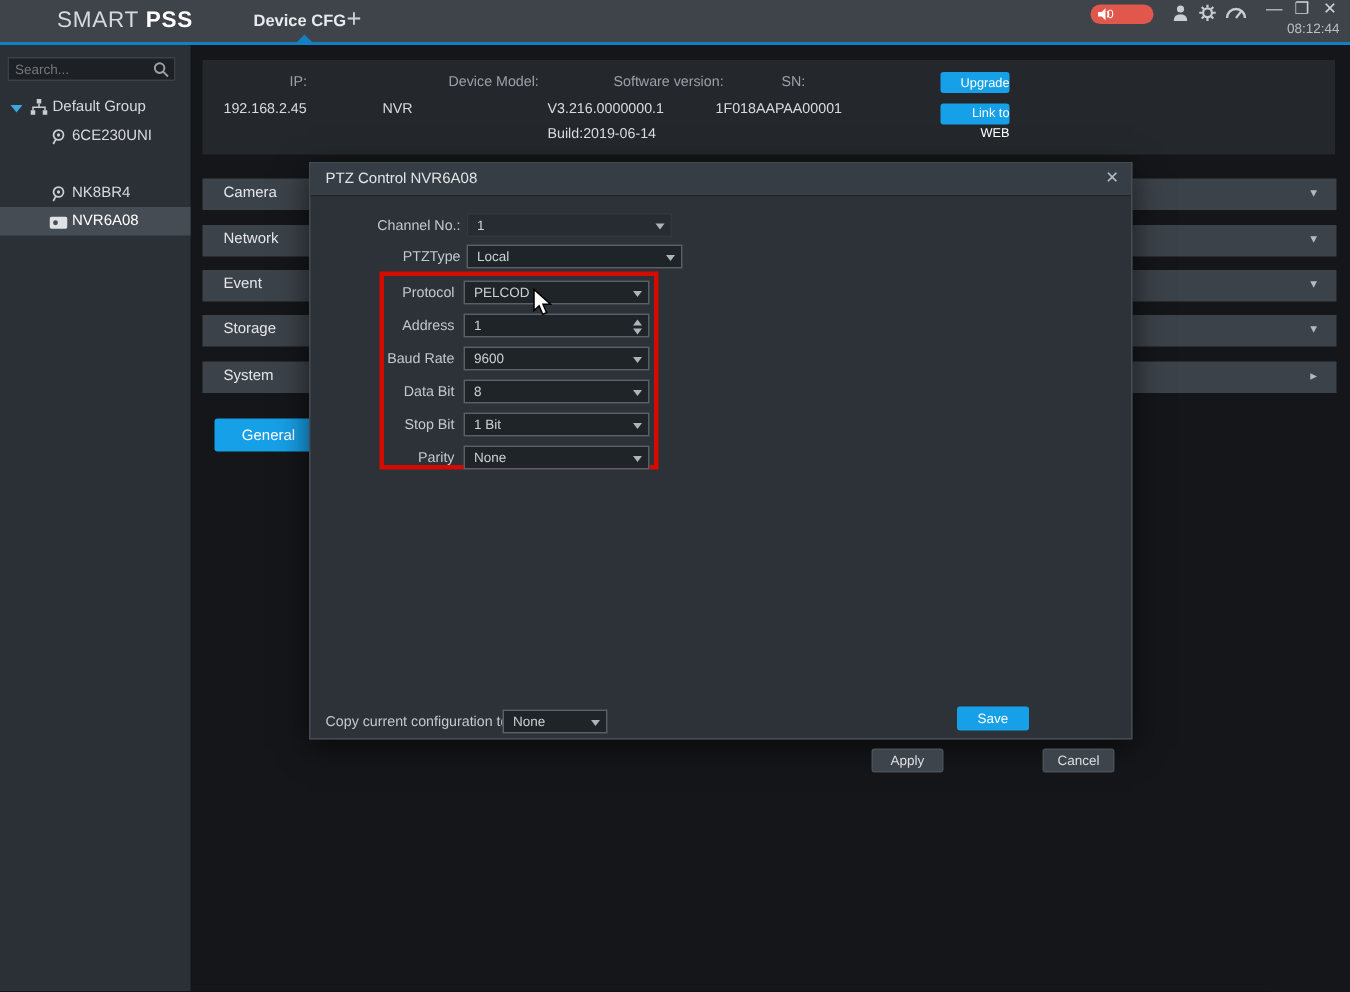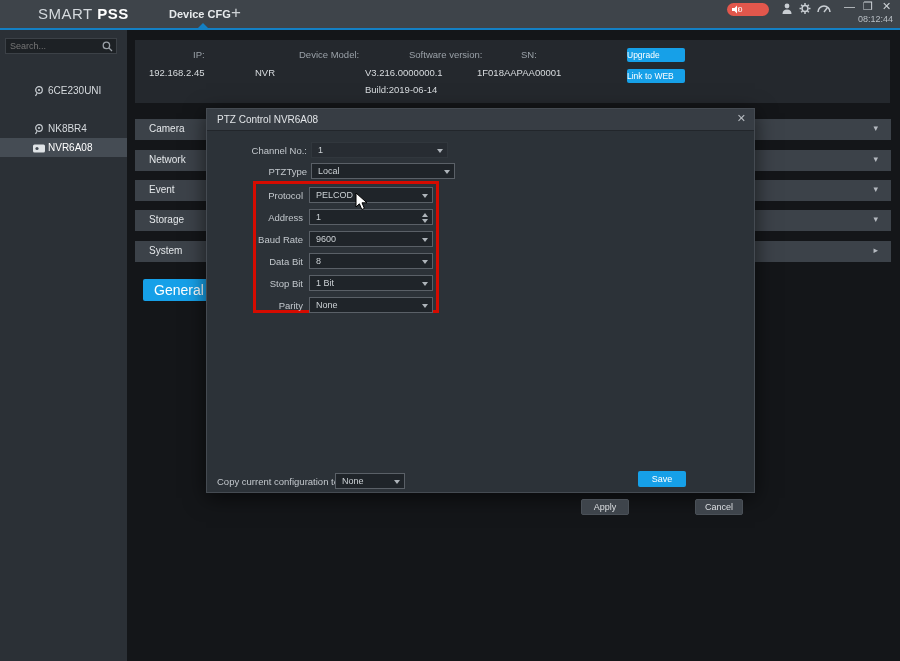--- a/index.html
+++ b/index.html
@@ -31,28 +31,28 @@
   .tree-label { position:absolute; top:4px; font-size:10px; color:#d6dade; white-space:nowrap; }
   .expander { position:absolute; left:7px; top:8px; width:0; height:0; border-left:4px solid transparent; border-right:4px solid transparent; border-top:5px solid #3da6dc; }
   .tree-ico { position:absolute; top:4px; }
 
   
   .info-panel { position:absolute; left:135px; top:40px; width:755px; height:63px; background:#24282d; }
   .inf-label { position:absolute; top:9px; font-size:9.5px; color:#9aa1a8;padding-left:44px; }
   .inf-value { position:absolute; top:27px; font-size:9.5px; color:#d8dcdf; }
   .inf-build { position:absolute; top:44px; font-size:9.5px; color:#d8dcdf; }
   .blue-btn { background:#16a0e8; color:#ffffff; border:none; border-radius:2px; font-family:inherit; cursor:pointer; }
-  .inf-btn { position:absolute; left:492px; width:58px; height:14px; font-size:8.5px; line-height:13px; text-align:left; }
+  .inf-btn { position:absolute; left:492px; width:46px; height:14px; font-size:8.5px; line-height:13px; text-align:right; }
 
   
   .section-bar { position:absolute; left:135px; width:756px; height:21px; background:#3c4249; }
   .section-label { position:absolute; left:14px; top:4px; font-size:10px; color:#e4e7ea; }
   .section-chevron { position:absolute; right:13px; top:4px; font-size:9px; color:#b5bac0; }
 
-  .general-btn { position:absolute; left:143px; top:279px; width:72px; height:22px; font-size:14px; }
+  .general-btn { position:absolute; left:143px; top:279px; width:72px; height:22px; font-size:10px; }
 
   
   .dialog { position:absolute; left:206px; top:108px; width:549px; height:385px; background:#2c3238; border:1px solid #454b52; box-shadow:0 5px 20px rgba(0,0,0,.6); }
   .dlg-titlebar { position:absolute; left:0; top:0; width:100%; height:22px; background:#373d44; border-bottom:1px solid #22262b;text-align:center; }
   .dlg-title { position:absolute; left:10px; top:5px; font-size:10px; color:#e2e5e8; }
   .dlg-close { position:absolute; right:8px; top:3px; font-size:11px; color:#b6bbc0; cursor:pointer; }
   .fld-label { position:absolute; width:96px; text-align:right; font-size:9.5px; color:#c3c8cd; }
   .sel { position:absolute; height:16px; background:#1f2429; border:1px solid #5a6067; color:#ccd1d5; font-size:9px; line-height:14px; padding-left:6px; cursor:pointer; }
   .sel-plain { background:#272c32; border:1px solid #31373d; }
   .chev { position:absolute; right:4px; top:6px; width:0; height:0; border-left:3px solid transparent; border-right:3px solid transparent; border-top:4px solid #aeb4ba; }
@@ -114,20 +114,30 @@
 
   <div class="sidebar">
     <div class="searchbox">
       <input placeholder="Search..." style="">
       <svg width="11" height="11" viewBox="0 0 11 11">
         <circle cx="4.4" cy="4.4" r="3.2" fill="none" stroke="#9aa0a7" stroke-width="1.3"></circle>
         <line x1="6.9" y1="6.9" x2="10" y2="10" stroke="#9aa0a7" stroke-width="1.3"></line>
       </svg>
     </div>
 
+    <div class="tree-row" style="top:32px">
+      <span class="expander"></span>
+      <svg class="tree-ico" style="left:20px" width="12" height="11" viewBox="0 0 12 11">
+        <rect x="4.5" y="0" width="3" height="3" fill="#c9ced3"></rect>
+        <rect x="0.5" y="7.5" width="3" height="3" fill="#c9ced3"></rect>
+        <rect x="8.5" y="7.5" width="3" height="3" fill="#c9ced3"></rect>
+        <path d="M6,3 V5.5 M2,7.5 V5.5 H10 V7.5" stroke="#c9ced3" stroke-width="1" fill="none"></path>
+      </svg>
+      <span class="tree-label" style="left:35px">Default Group</span>
+    </div>
 
     <div class="tree-row" style="top:51px">
       <svg class="tree-ico" style="left:34px;top:5px" width="10" height="11" viewBox="0 0 10 11">
         <circle cx="5" cy="4" r="3.3" fill="none" stroke="#c9ced3" stroke-width="1.2"></circle>
         <circle cx="5" cy="4" r="1.1" fill="#c9ced3"></circle>
         <line x1="3" y1="7.2" x2="1.5" y2="10" stroke="#c9ced3" stroke-width="1.2"></line>
       </svg>
       <span class="tree-label" style="left:48px">6CE230UNI</span>
     </div>
 

